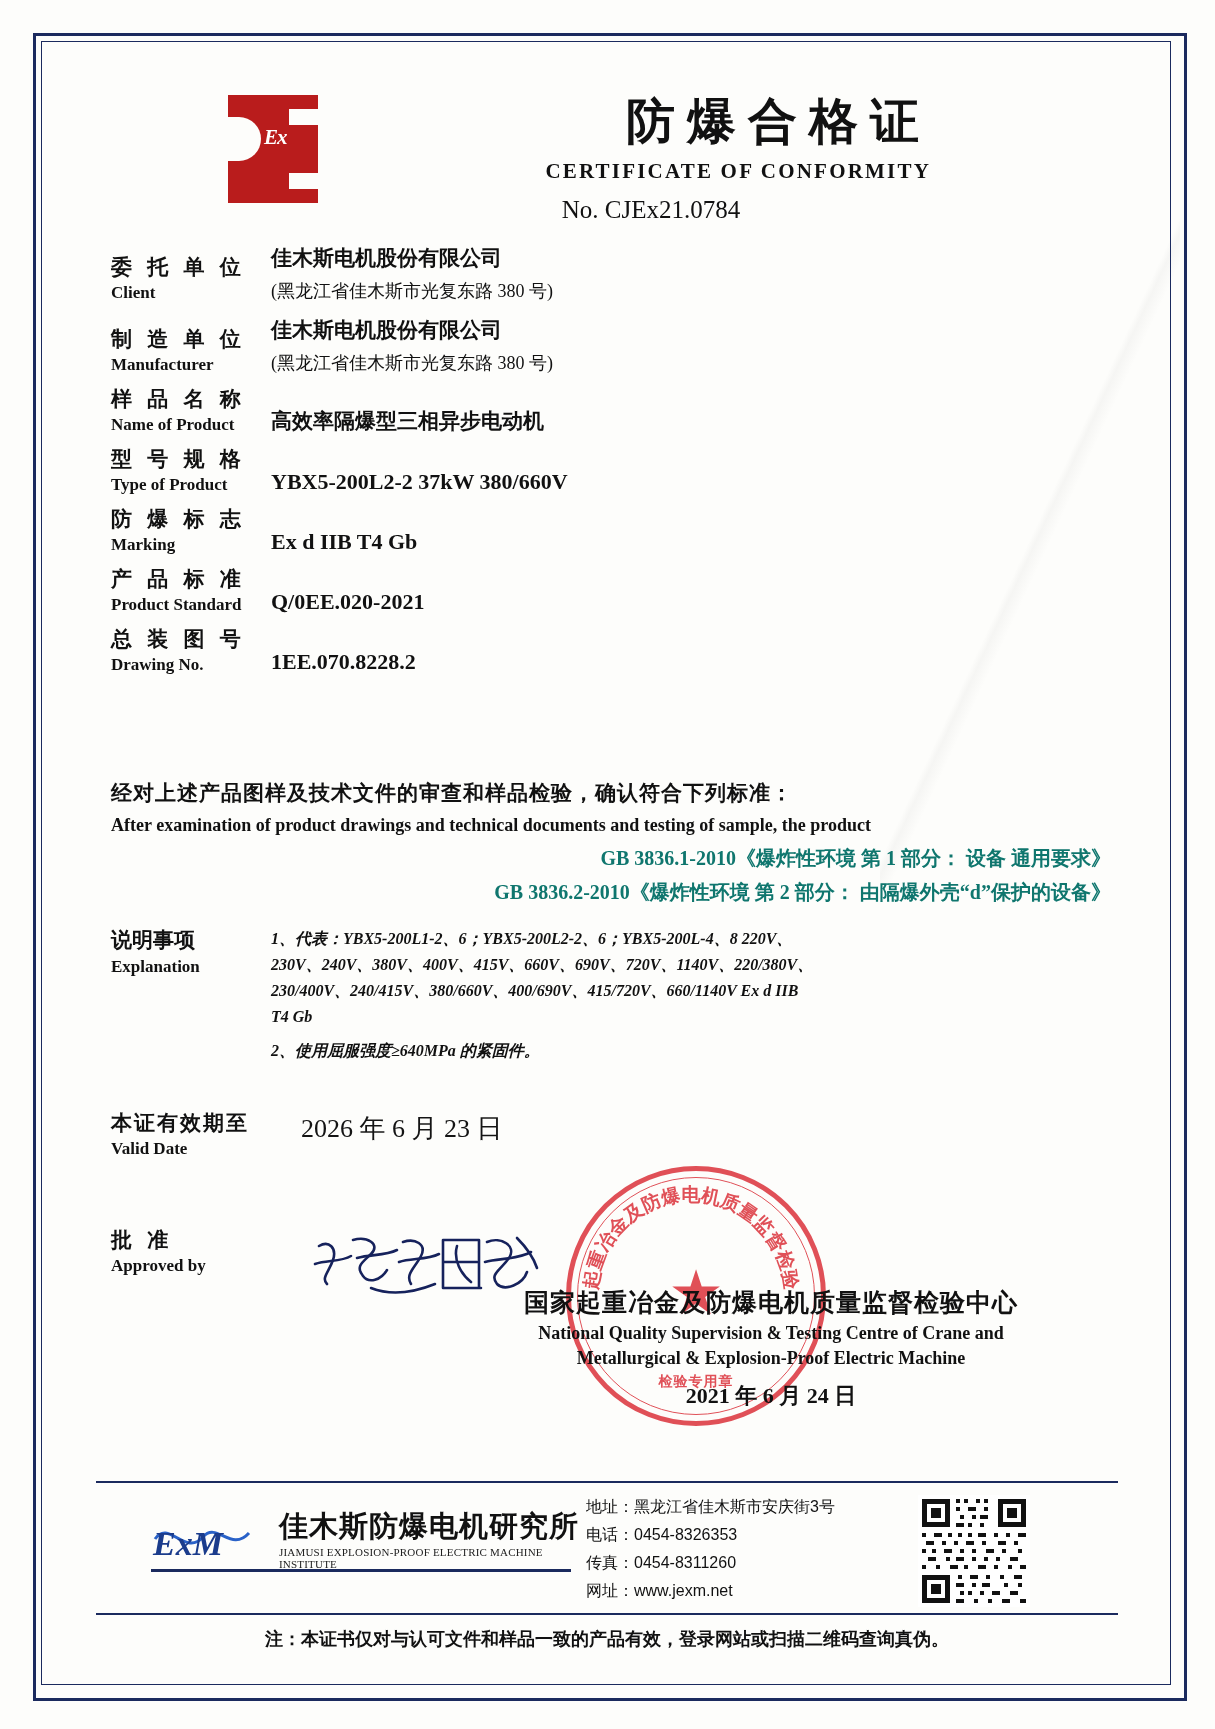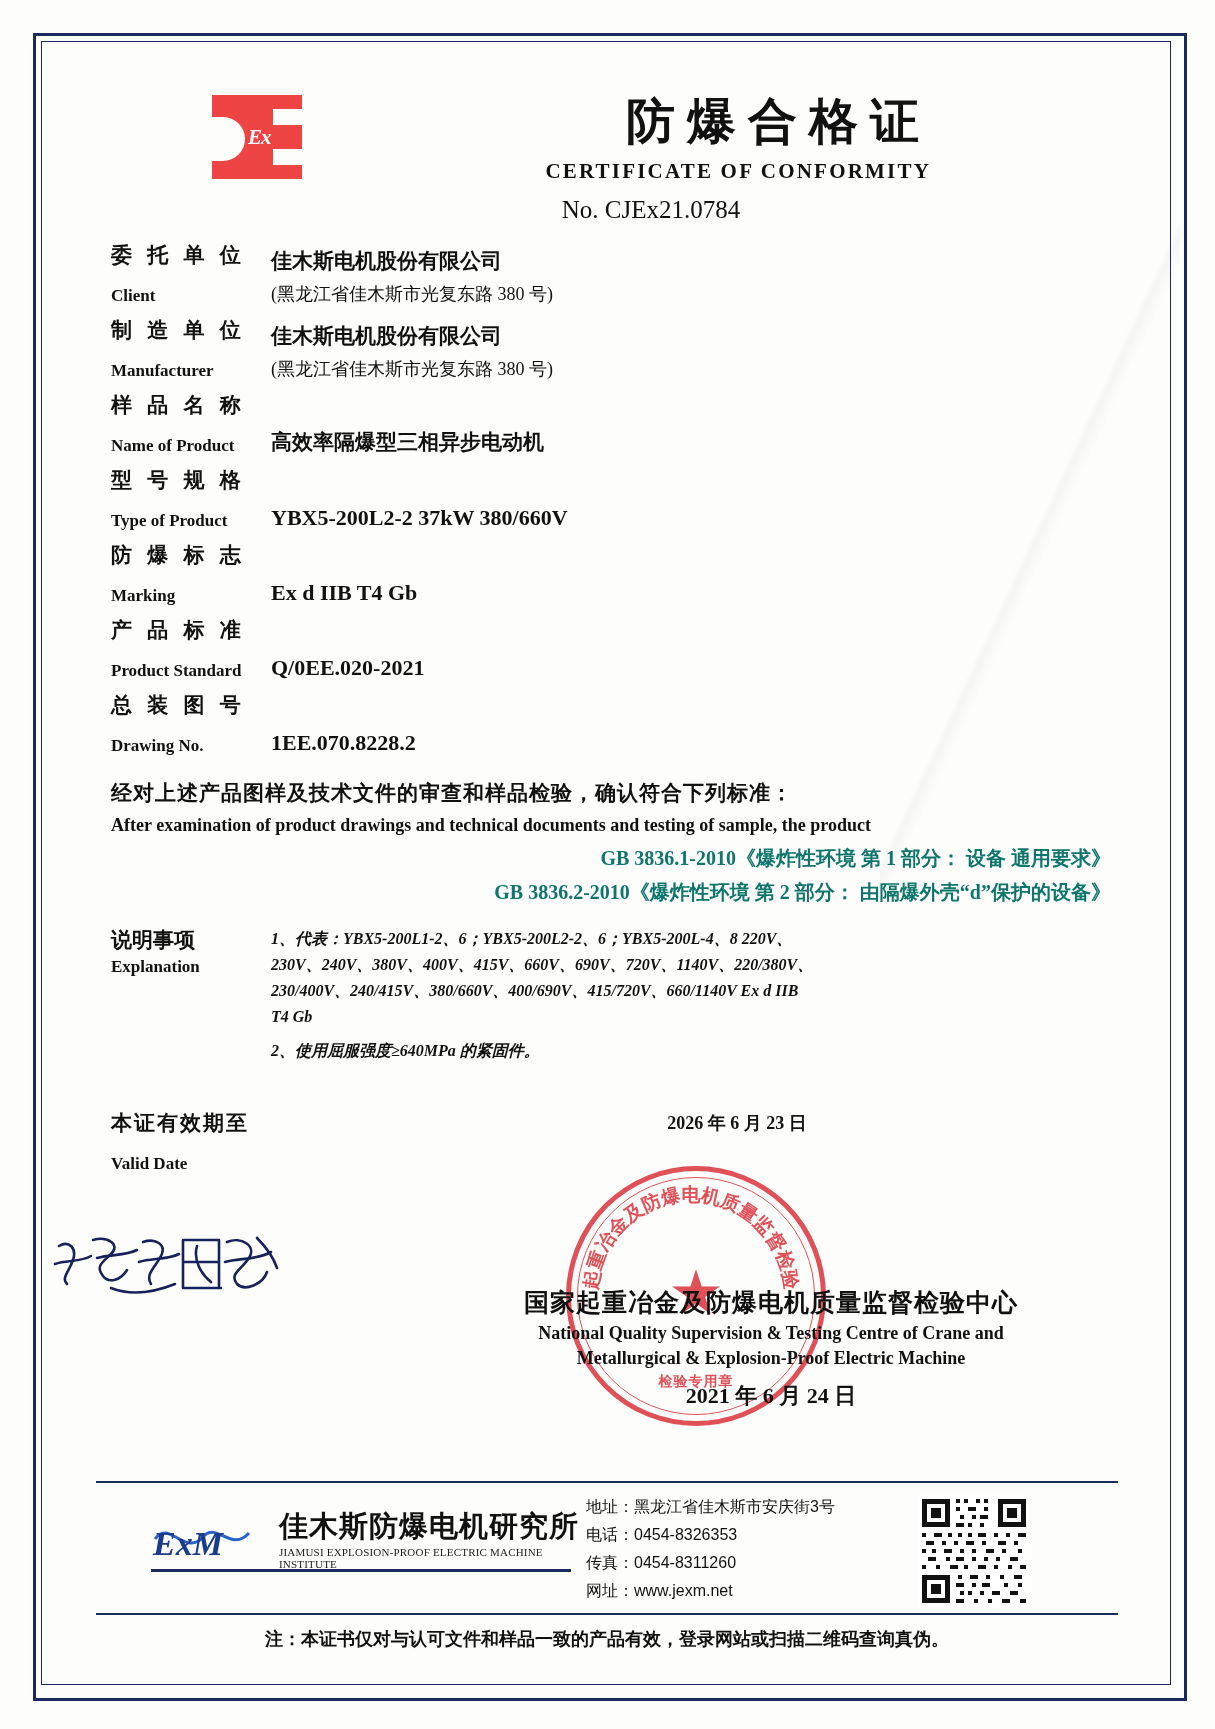--- a/index.html
+++ b/index.html
@@ -45,25 +45,25 @@
   
   .header {
     position: absolute;
     left: 0;
     top: 26px;
     width: 1132px;
     height: 130px;
   }
   .ex-logo {
     position: absolute;
-    left: 171px;
+    left: 187px;
     top: 28px;
     width: 90px;
-    height: 84px;
-    background: #ef4444;
+    height: 108px;
+    background: #b91c1c;
   }
   .ex-logo .cut-left {
     position: absolute;
     left: -1px;
     top: 22px;
     width: 34px;
     height: 44px;
     background: #fdfdfb;
     border-radius: 0 22px 22px 0;
   }
@@ -151,21 +151,21 @@
     font-size: 21px;
     font-weight: bold;
     letter-spacing: 5px;
     color: #111;
     white-space: nowrap;
   }
   .label .en {
     font-size: 17px;
     font-weight: bold;
     color: #111;
-    margin-top: 17px;
+    margin-top: 2px;
     white-space: nowrap;
   }
   .value {
     flex: 1;
     padding-top: 3px;
   }
   .value .v1 {
     font-size: 21px;
     color: #111;
     font-weight: 600;
@@ -251,24 +251,23 @@
     display: flex;
   }
   .valid .label {
     width: 260px;
     padding-left: 70px;
   }
   .valid .label .cn {
     letter-spacing: 2px;
   }
   .valid .value {
-    font-size: 18px;
+    font-size: 26px;
     padding-top: 2px;
-    font-weight: 700;
-    text-align: center;
+    font-weight: 400;
   }
   
   .approved {
     position: absolute;
     left: 0;
     top: 1185px;
     width: 1132px;
     display: flex;
   }
   .approved .label {
@@ -576,20 +575,24 @@
 
     <div class="valid">
       <div class="label">
         <div class="cn">本证有效期至</div>
         <div class="en">Valid Date</div>
       </div>
       <div class="value">2026 年 6 月 23 日</div>
     </div>
 
     <div class="approved">
+      <div class="label">
+        <div class="cn">批      准</div>
+        <div class="en">Approved by</div>
+      </div>
       <div class="signature">
         <svg width="250" height="80" viewBox="0 0 250 80" aria-hidden="true">
           <g fill="none" stroke="#16225c" stroke-width="2.6" stroke-linecap="round" stroke-linejoin="round">
             <path d="M8,20 C18,14 26,22 22,34 C18,46 10,52 16,58"></path>
             <path d="M4,38 C16,34 30,36 40,30"></path>
             <path d="M42,14 C56,10 70,18 60,28 C52,36 44,40 52,50 C58,58 70,54 76,44"></path>
             <path d="M46,32 C60,28 74,30 86,24"></path>
             <path d="M92,16 C104,12 116,18 110,30 C104,42 94,48 100,58"></path>
             <path d="M88,36 C100,32 116,34 128,28"></path>
             <path d="M132,14 L132,62 M132,14 L168,14 M132,36 L166,36 M132,62 L170,62 M168,14 L168,62"></path>

